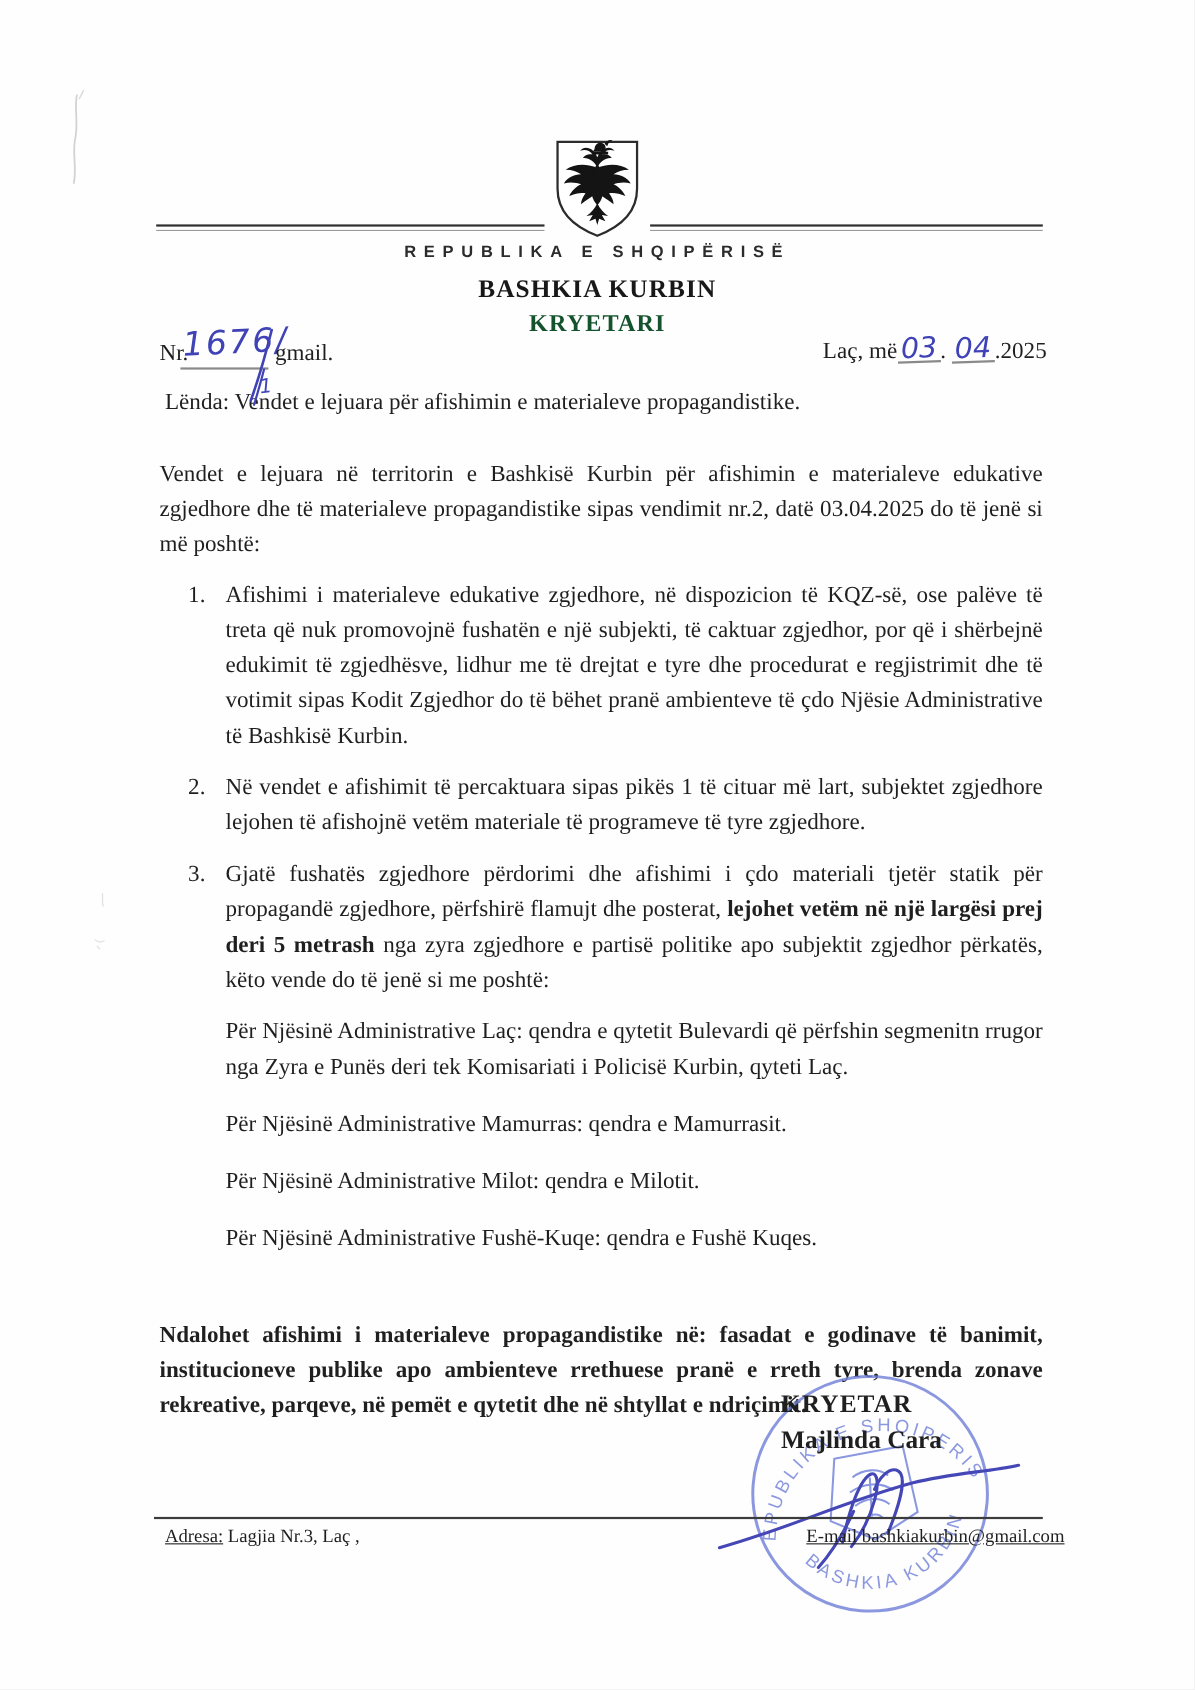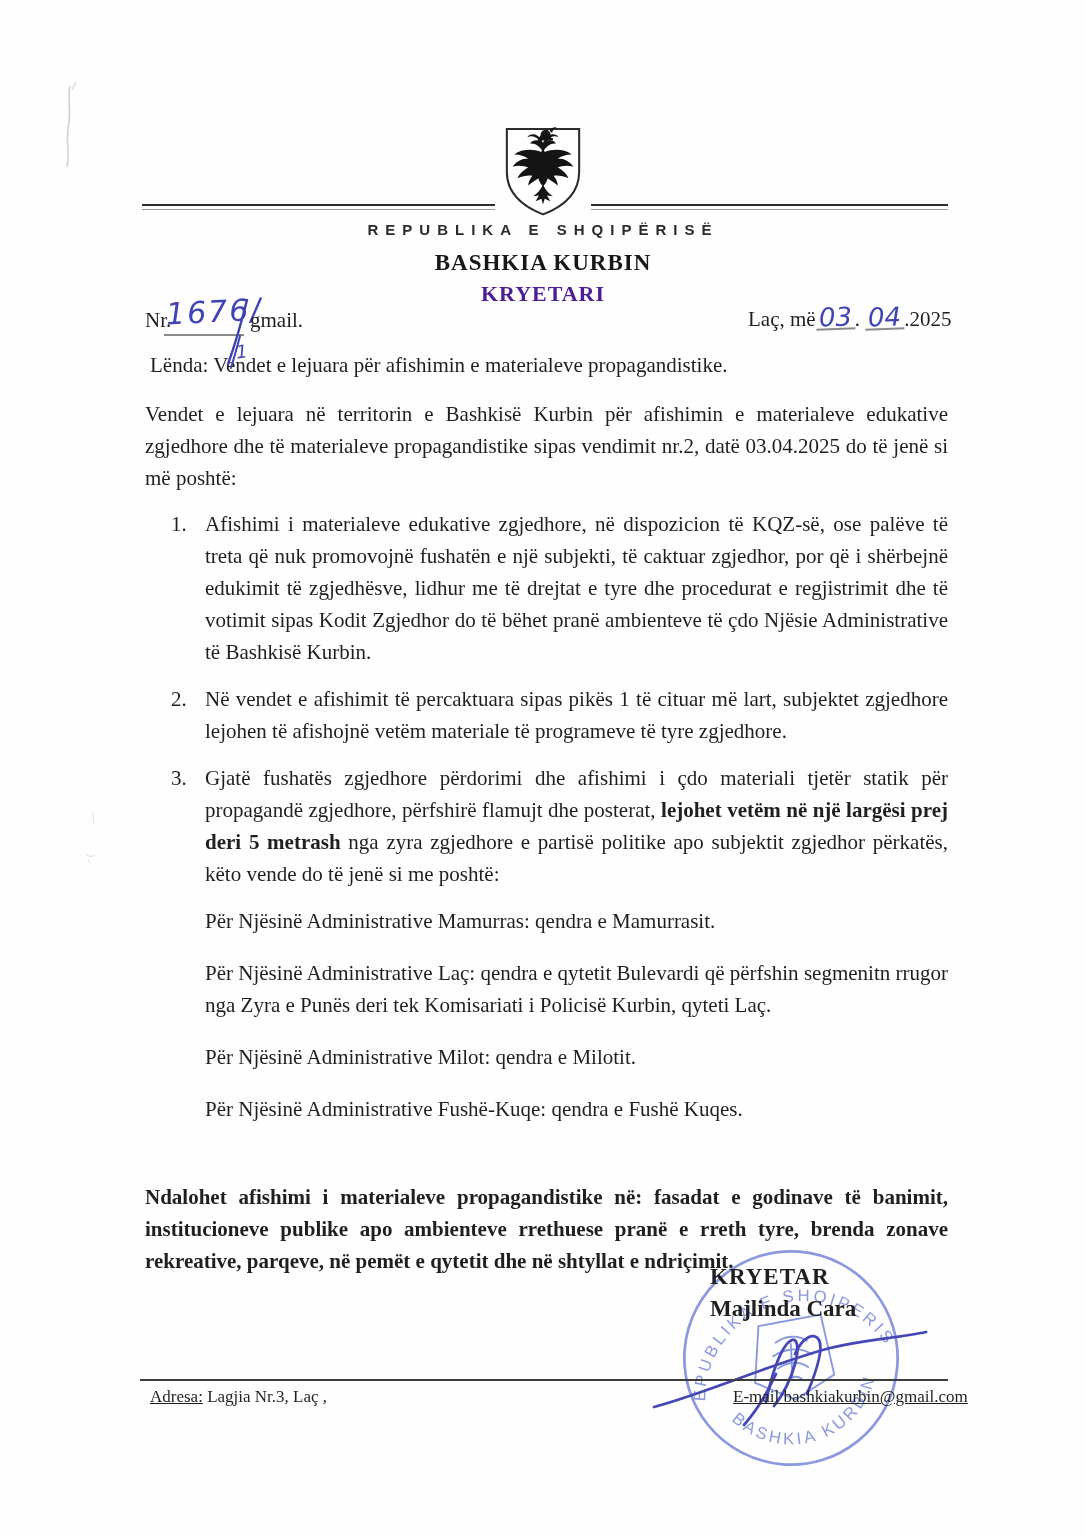--- a/index.html
+++ b/index.html
@@ -21,21 +21,21 @@
     position:absolute;top:221px;left:0;width:1086px;text-align:center;
     font-family:"Liberation Sans", sans-serif;font-weight:bold;
     font-size:15px;letter-spacing:7px;color:#2b2b2b;
   }
   .municipality{
     position:absolute;top:250px;left:0;width:1086px;text-align:center;
     font-weight:bold;font-size:23px;letter-spacing:1px;color:#181818;
   }
   .office{
     position:absolute;top:281px;left:0;width:1086px;text-align:center;
-    font-weight:bold;font-size:22px;letter-spacing:1px;color:#4c1d95;
+    font-weight:bold;font-size:22px;letter-spacing:1px;color:#14532d;
   }
   
   .ref-left{position:absolute;left:145px;top:308px;font-size:21px;}
   .hw-number{
     position:absolute;left:166px;top:294px;font-size:30px;letter-spacing:2px;
     transform:rotate(-3deg);color:#3f43b5;font-family:"DejaVu Sans", sans-serif;font-style:italic;
   }
   .hw-underline{position:absolute;left:164px;top:334px;width:80px;height:2px;background:#8a8a8a;}
   .ref-prot{position:absolute;left:250px;top:308px;font-size:21px;}
   .hw-sub{
@@ -45,21 +45,21 @@
   .ref-right{position:absolute;left:748px;top:306px;font-size:21px;white-space:nowrap;}
   .ref-right .printed{font-size:21px;}
   .ref-right .hw-day,.ref-right .hw-month{
     display:inline-block;font-size:26px;line-height:22px;
     color:#3f43b5;font-family:"DejaVu Sans", sans-serif;font-style:italic;
     border-bottom:2px solid #8a8a8a;padding:0 3px;transform:rotate(-2deg);
   }
   .subject{position:absolute;left:150px;top:353px;font-size:21px;}
   
   .body-flow{position:absolute;left:145px;top:398px;width:803px;font-size:21px;line-height:32px;text-align:justify;}
-  .intro{margin:0 0 14px 0;}
+  .intro{margin:16px 0 14px 0;}
   .num-item{position:relative;margin:0 0 15px 0;padding-left:60px;}
   .num-item .num{position:absolute;left:26px;top:0;}
   .locations{margin-top:4px;}
   .location{margin:0 0 20px 0;padding-left:60px;}
   .prohibition{margin-top:56px;font-weight:bold;}
   
   .stamp{position:absolute;left:676px;top:1243px;width:230px;height:230px;opacity:.8;}
   .sig-block{position:absolute;left:710px;top:1264px;width:230px;text-align:left;}
   .sig-title{font-weight:bold;font-size:23px;letter-spacing:1px;}
   .sig-name{font-weight:bold;font-size:23px;margin-top:6px;}
@@ -132,22 +132,22 @@
       <span class="num">2.</span>
       <span>Në vendet e afishimit të percaktuara sipas pikës 1 të cituar më lart, subjektet zgjedhore lejohen të afishojnë vetëm materiale të programeve të tyre zgjedhore.</span>
     </div>
 
     <div class="num-item">
       <span class="num">3.</span>
       <span><span>Gjatë fushatës zgjedhore përdorimi dhe afishimi i çdo materiali tjetër statik për propagandë zgjedhore, përfshirë flamujt dhe posterat, </span><b>lejohet vetëm në një largësi prej deri 5 metrash</b><span> nga zyra zgjedhore e partisë politike apo subjektit zgjedhor përkatës, këto vende do të jenë si me poshtë:</span></span>
     </div>
 
     <div class="locations">
+      <p class="location">Për Njësinë Administrative Laç: qendra e qytetit Bulevardi që përfshin segmenitn rrugor nga Zyra e Punës deri tek Komisariati i Policisë Kurbin, qyteti Laç.</p>
       <p class="location">Për Njësinë Administrative Mamurras: qendra e Mamurrasit.</p>
-      <p class="location">Për Njësinë Administrative Laç: qendra e qytetit Bulevardi që përfshin segmenitn rrugor nga Zyra e Punës deri tek Komisariati i Policisë Kurbin, qyteti Laç.</p>
       <p class="location">Për Njësinë Administrative Milot: qendra e Milotit.</p>
       <p class="location">Për Njësinë Administrative Fushë-Kuqe: qendra e Fushë Kuqes.</p>
     </div>
 
     <p class="prohibition">Ndalohet afishimi i materialeve propagandistike në: fasadat e godinave të banimit, institucioneve publike apo ambienteve rrethuese pranë e rreth tyre, brenda zonave rekreative, parqeve, në pemët e qytetit dhe në shtyllat e ndriçimit.</p>
   </div>
 
   <svg class="stamp" viewBox="0 0 220 220">
     <g transform="rotate(-17 110 110)" stroke="#6f7fd8" fill="#6f7fd8">
       <circle cx="110" cy="110" r="102" fill="none" stroke-width="2.6"></circle>

